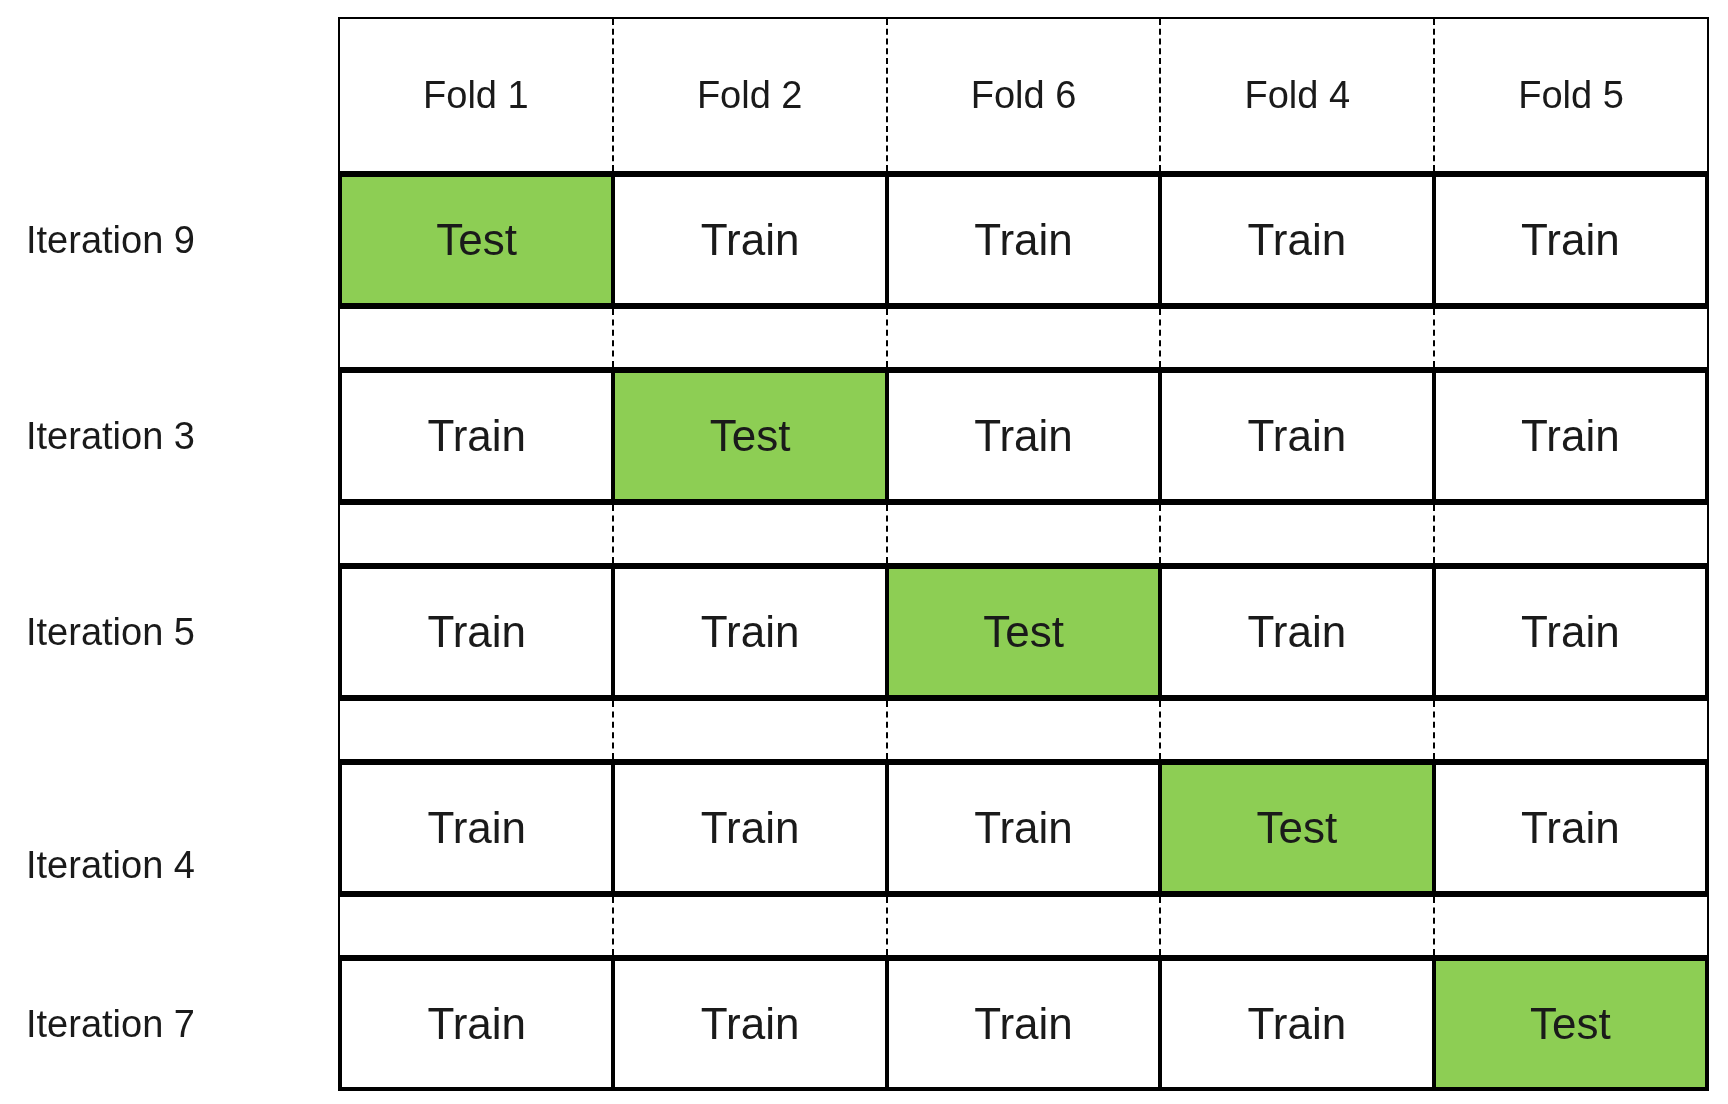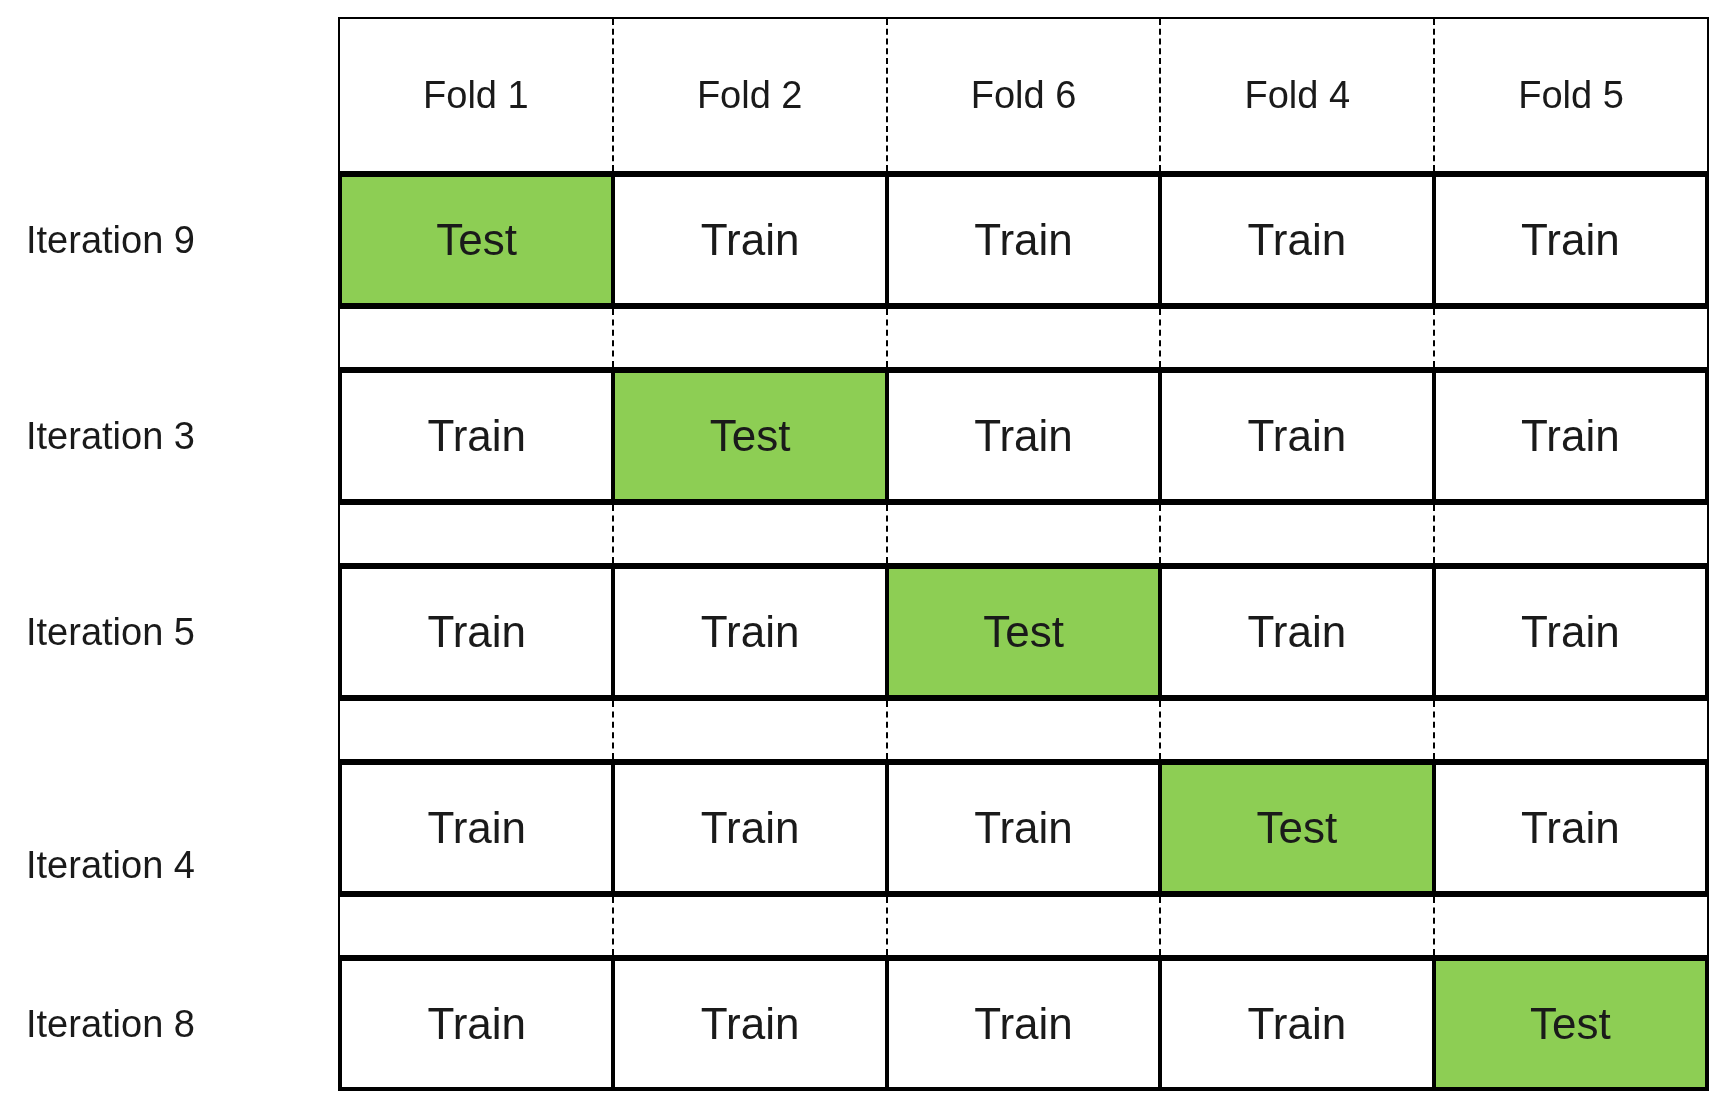--- a/index.html
+++ b/index.html
@@ -111,21 +111,21 @@
 </head>
 <body>
 
 <div id="diagram">
 
   <div id="labels">
       <div class="row-label" style="top: 221px;">Iteration 9</div>
       <div class="row-label" style="top: 417px;">Iteration 3</div>
       <div class="row-label" style="top: 613px;">Iteration 5</div>
       <div class="row-label" style="top: 809px; margin-top: 37px;">Iteration 4</div>
-      <div class="row-label" style="top: 1005px;">Iteration 8</div>
+      <div class="row-label" style="top: 1005px;">Iteration 7</div>
     </div>
 
   <div class="grid" id="grid" style="left: 338px; top: 17px; width: 1371px;">
       <div class="band header" style="top: 0px; height: 156px;">
         <div class="cell">Fold 1</div>
         <div class="cell">Fold 2</div>
         <div class="cell">Fold 6</div>
         <div class="cell">Fold 4</div>
         <div class="cell">Fold 5</div>
       </div>

